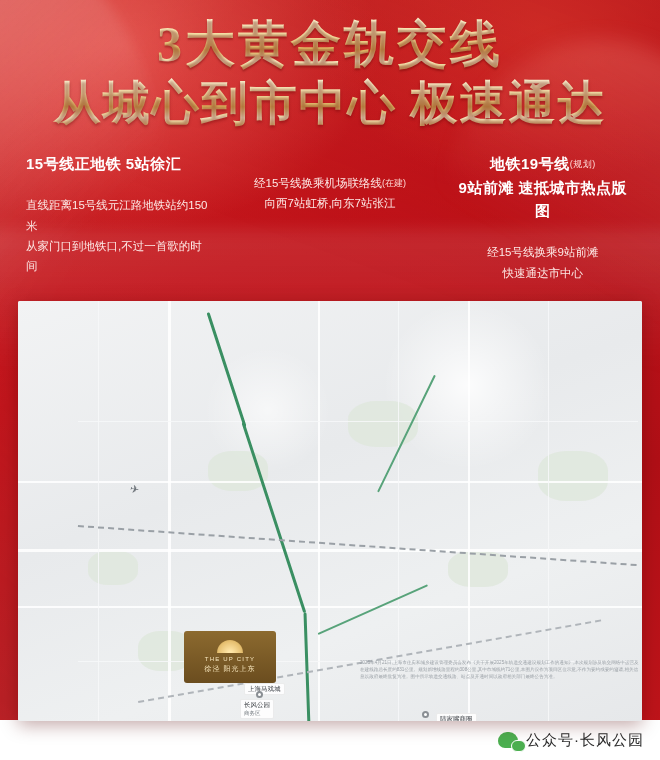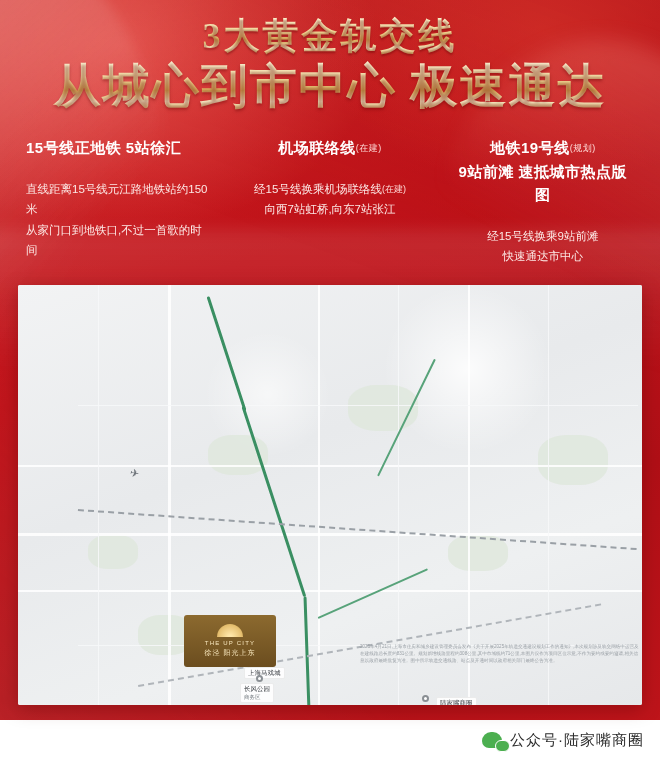--- a/index.html
+++ b/index.html
@@ -77,21 +77,21 @@
   }
 
   
   .headline-wrap {
     text-align: center;
     padding-top: 16px;
   }
   .headline1 {
     font-family: "Liberation Serif", serif;
     font-weight: bold;
-    font-size: 36px;
+    font-size: 50px;
     letter-spacing: 3px;
     line-height: 1.15;
     background: linear-gradient(180deg, #fff6d5 0%, #f6dfa0 35%, #e0b45e 58%, #fbeec2 78%, #d9a848 100%);
     -webkit-background-clip: text;
     background-clip: text;
     color: transparent;
     text-shadow: 0 2px 2px rgba(90,0,0,0.35);
   }
   .headline2 {
     font-family: "Liberation Serif", serif;
@@ -337,23 +337,20 @@
     <div class="cols">
       <div class="col left">
         <div class="col-title-top">15号线正地铁 5站徐汇</div>
         <div class="col-desc">
           <div>直线距离15号线元江路地铁站约150米</div>
           <div>从家门口到地铁口,不过一首歌的时间</div>
         </div>
       </div>
 
       <div class="col mid">
-        <div class="col-title-top">
-          <span>机场联络线</span><span class="tag-small">(在建)</span>
-        </div>
         <div class="col-desc">
           <div>
             <span>经15号线换乘机场联络线</span><span class="tag-small">(在建)</span>
           </div>
           <div>向西7站虹桥,向东7站张江</div>
         </div>
       </div>
 
       <div class="col right">
         <div class="col-title-top">
@@ -417,15 +414,15 @@
         <div class="logo-en">THE UP CITY</div>
         <div class="logo-cn">徐泾 阳光上东</div>
       </div>
 
       <div class="legal">2025年4月21日,上海市住房和城乡建设管理委员会发布《关于开展2025年轨道交通建设规划工作的通知》,本次规划涉及轨交网络中运营及在建线路总长度约831公里。规划新增线路里程约308公里,其中市域线约71公里,本图片仅作为项目区位示意,不作为要约或要约邀请,相关信息以政府最终批复为准。图中所示轨道交通线路、站点及开通时间以政府相关部门最终公告为准。</div>
     </div>
   </div>
 
   <div class="footer">
     <div class="wechat-icon"></div>
-    <div class="footer-text">公众号·陆家嘴商圈</div>
+    <div class="footer-text">公众号·长风公园</div>
   </div>
 </div>
 
 </body></html>

